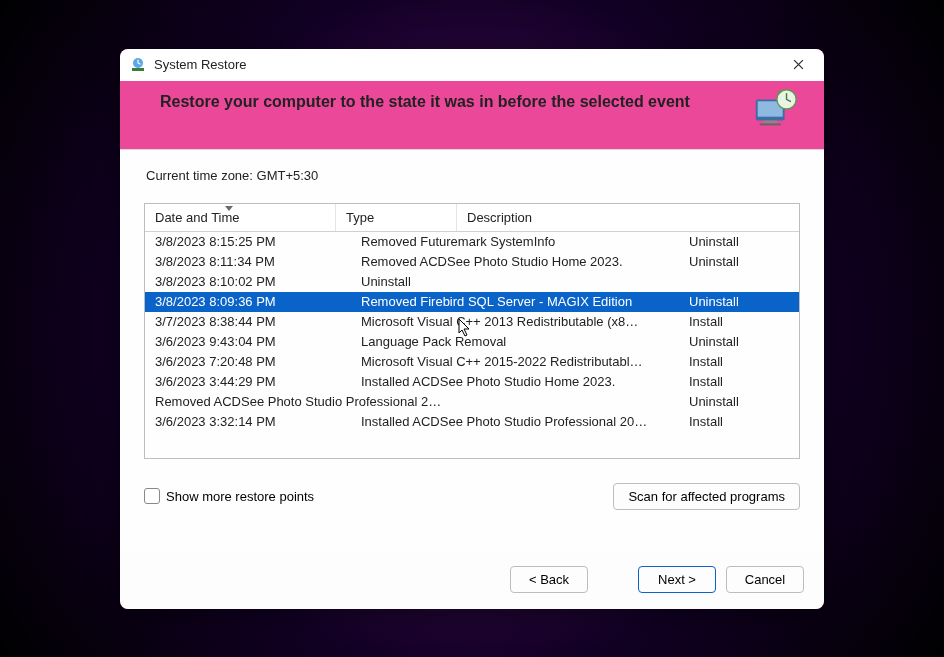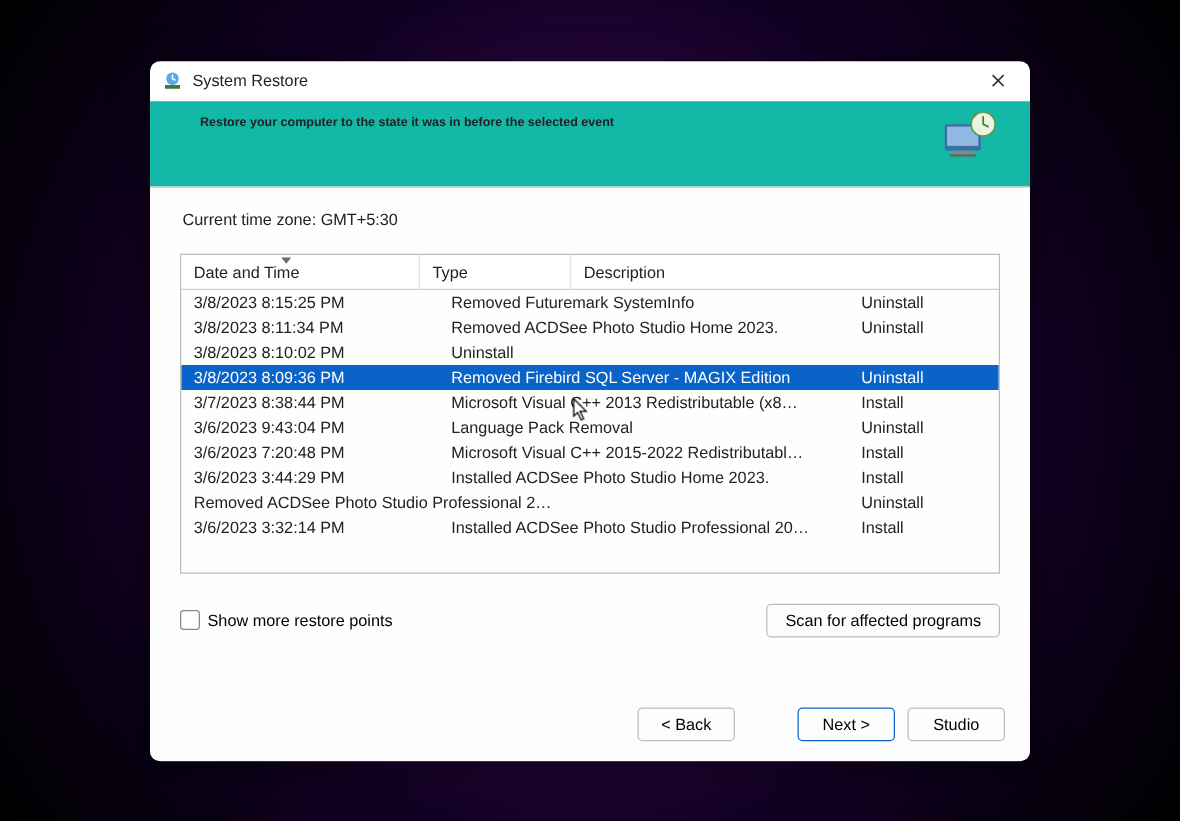--- a/index.html
+++ b/index.html
@@ -12,21 +12,21 @@
     display: flex;
     align-items: center;
     justify-content: center;
     width: 944px;
     height: 657px;
     overflow: hidden;
   }
   .window {
     width: 704px;
     height: 560px;
-    background: #14b8a6;
+    background: #ec4899;
     border-radius: 8px;
     box-shadow: 0 6px 30px rgba(0,0,0,0.5);
     display: flex;
     flex-direction: column;
     overflow: hidden;
   }
   .titlebar {
     height: 32px;
     display: flex;
     align-items: center;
@@ -51,21 +51,21 @@
 
   .header {
     display: flex;
     align-items: flex-start;
     padding: 6px 24px 18px 40px;
     border-bottom: 1px solid #d9d9d9;
   }
   .header .heading {
     flex: 1;
     font-weight: 700;
-    font-size: 10px;
+    font-size: 16px;
     color: #222;
     padding-top: 6px;
   }
   .header .hero-icon {
     width: 50px; height: 44px;
   }
 
   .body {
     flex: 1;
     padding: 18px 24px 10px 24px;
@@ -290,19 +290,19 @@
         <span>Show more restore points</span>
       </label>
       <div class="spacer"></div>
       <button class="btn">Scan for affected programs</button>
     </div>
   </div>
 
   <div class="footer">
     <button class="btn">&lt; Back</button>
     <button class="btn primary">Next &gt;</button>
-    <button class="btn">Studio</button>
+    <button class="btn">Cancel</button>
   </div>
 </div>
 
 <svg class="cursor" style="left:458px; top:318px;" viewBox="0 0 14 20">
   <path d="M1 1l0 14 3-3 3 6 2-1-3-6 5 0z" fill="#fff" stroke="#000" stroke-width="1"></path>
 </svg>
 
 </body></html>

